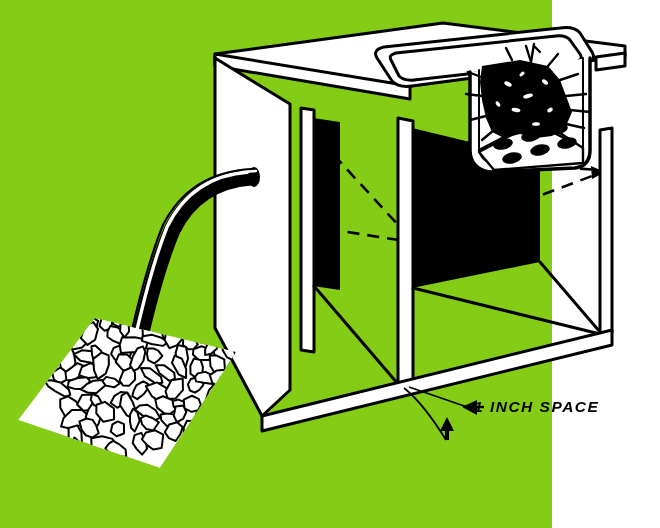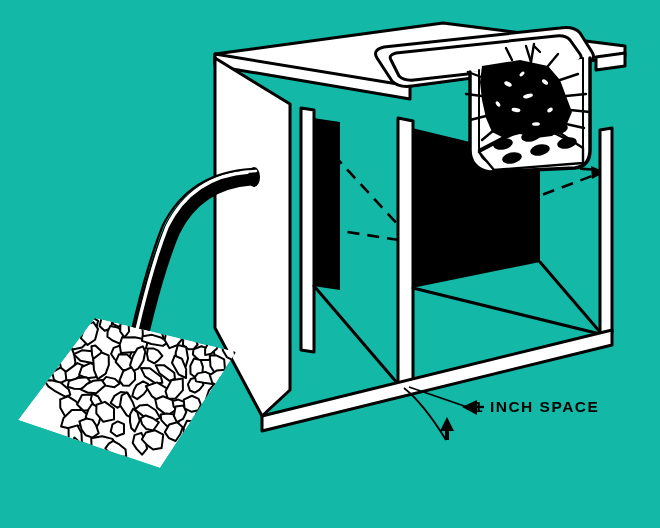--- a/index.html
+++ b/index.html
@@ -9,23 +9,24 @@
     background: #ffffff;
   }
   body {
     width: 660px;
     height: 528px;
     overflow: hidden;
     font-family: "Liberation Sans", sans-serif;
   }
   #figure-root {
     position: relative;
-    width: 660px;
+    width: 552px;
     height: 528px;
-    background: #14b8a6;
+    background: #84cc16;
+    font-style: italic;
   }
   #figure-svg {
     display: block;
     width: 660px;
     height: 528px;
   }
   .callout-text {
     font-family: "Liberation Sans", sans-serif;
     font-size: 15.5px;
     font-weight: bold;

